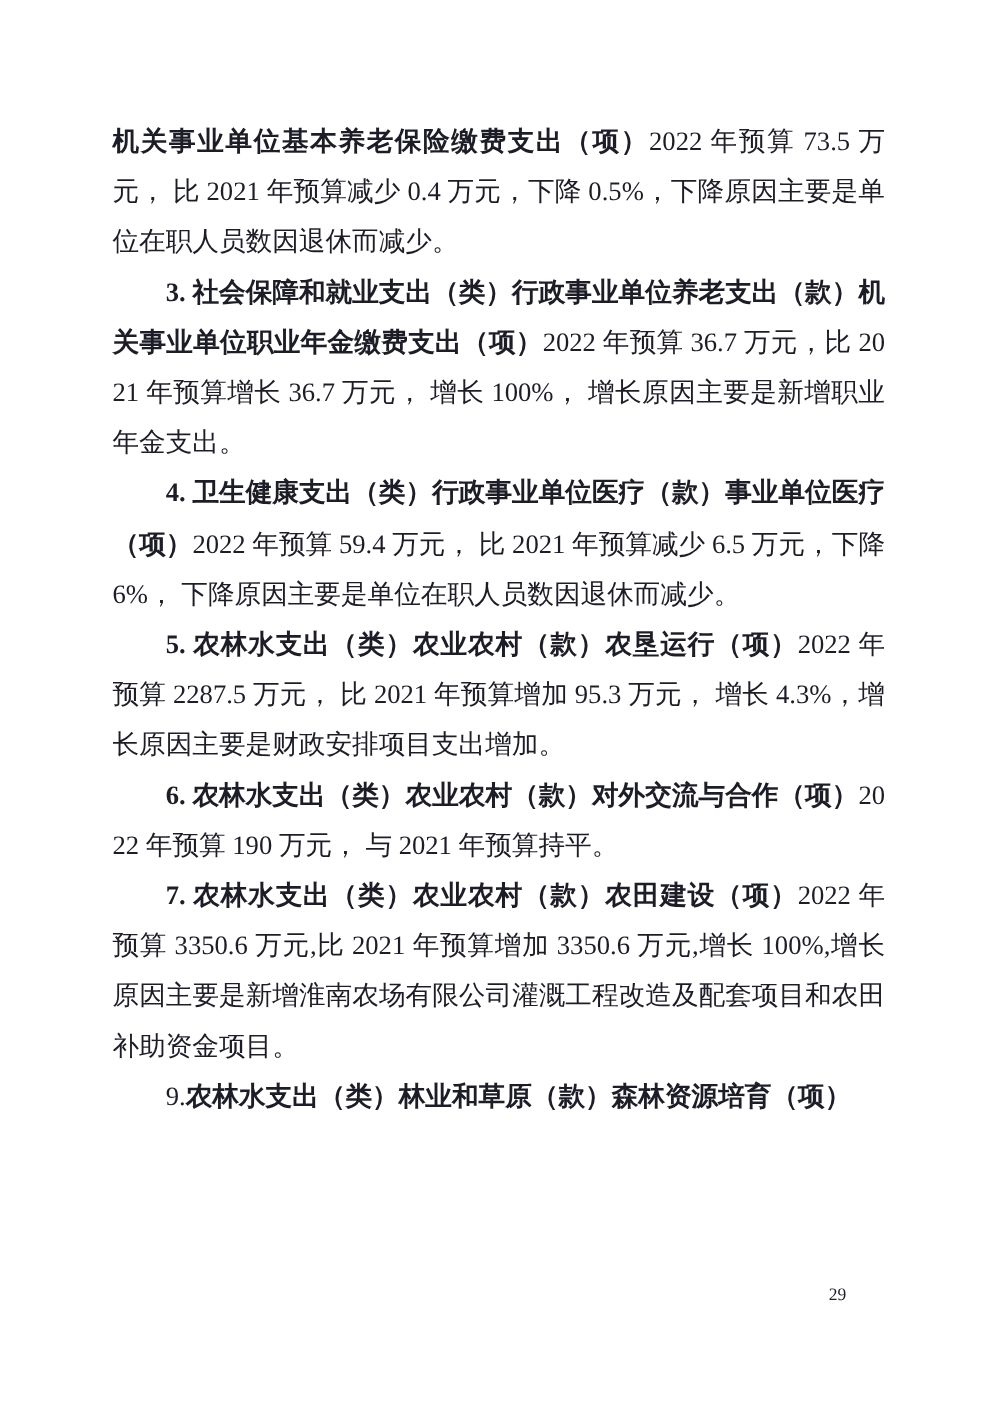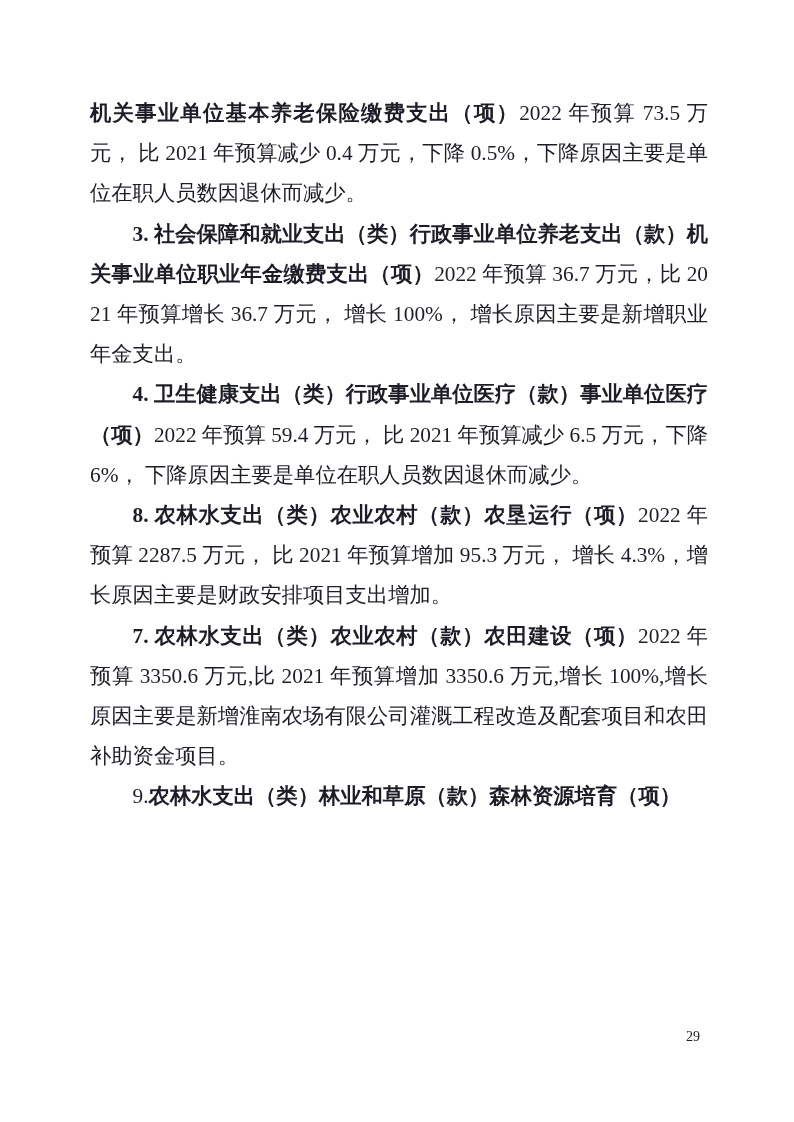--- a/index.html
+++ b/index.html
@@ -35,32 +35,33 @@
     text-indent: 2em;
   }
   .seg.bold {
     font-weight: 700;
   }
   .page-number {
     position: absolute;
     top: 1028px;
     left: 640px;
     width: 60px;
-    text-align: right;
+    text-align: center;
     font-size: 14px;
     line-height: 18px;
     color: var(--text-color, #1d1d27);
   }
 </style>
 </head>
 <body>
 
 <div class="page" style="--text-color: #1d1d27; --page-bg: #ffffff;">
   <main class="text-block" id="text-block">
       <p class="para"><span class="seg bold">机关事业单位基本养老保险缴费支出（项）</span><span class="seg">2022 年预算 73.5 万元， 比 2021 年预算减少 0.4 万元，下降 0.5%，下降原因主要是单位在职人员数因退休而减少。</span></p>
       <p class="para indent"><span class="seg bold">3. 社会保障和就业支出（类）行政事业单位养老支出（款）机关事业单位职业年金缴费支出（项）</span><span class="seg">2022 年预算 36.7 万元，比 2021 年预算增长 36.7 万元， 增长 100%， 增长原因主要是新增职业年金支出。</span></p>
       <p class="para indent"><span class="seg bold">4. 卫生健康支出（类）行政事业单位医疗（款）事业单位医疗（项）</span><span class="seg">2022 年预算 59.4 万元， 比 2021 年预算减少 6.5 万元，下降 6%， 下降原因主要是单位在职人员数因退休而减少。</span></p>
-      <p class="para indent"><span class="seg bold">8. 农林水支出（类）农业农村（款）农垦运行（项）</span><span class="seg">2022 年预算 2287.5 万元， 比 2021 年预算增加 95.3 万元， 增长 4.3%，增长原因主要是财政安排项目支出增加。</span></p>
+      <p class="para indent"><span class="seg bold">5. 农林水支出（类）农业农村（款）农垦运行（项）</span><span class="seg">2022 年预算 2287.5 万元， 比 2021 年预算增加 95.3 万元， 增长 4.3%，增长原因主要是财政安排项目支出增加。</span></p>
+      <p class="para indent"><span class="seg bold">6. 农林水支出（类）农业农村（款）对外交流与合作（项）</span><span class="seg">2022 年预算 190 万元， 与 2021 年预算持平。</span></p>
       <p class="para indent"><span class="seg bold">7. 农林水支出（类）农业农村（款）农田建设（项）</span><span class="seg">2022 年预算 3350.6 万元,比 2021 年预算增加 3350.6 万元,增长 100%,增长原因主要是新增淮南农场有限公司灌溉工程改造及配套项目和农田补助资金项目。</span></p>
       <p class="para indent"><span class="seg">9.</span><span class="seg bold">农林水支出（类）林业和草原（款）森林资源培育（项）</span></p>
     </main>
   <div class="page-number">29</div>
 </div>
 
 </body></html>

